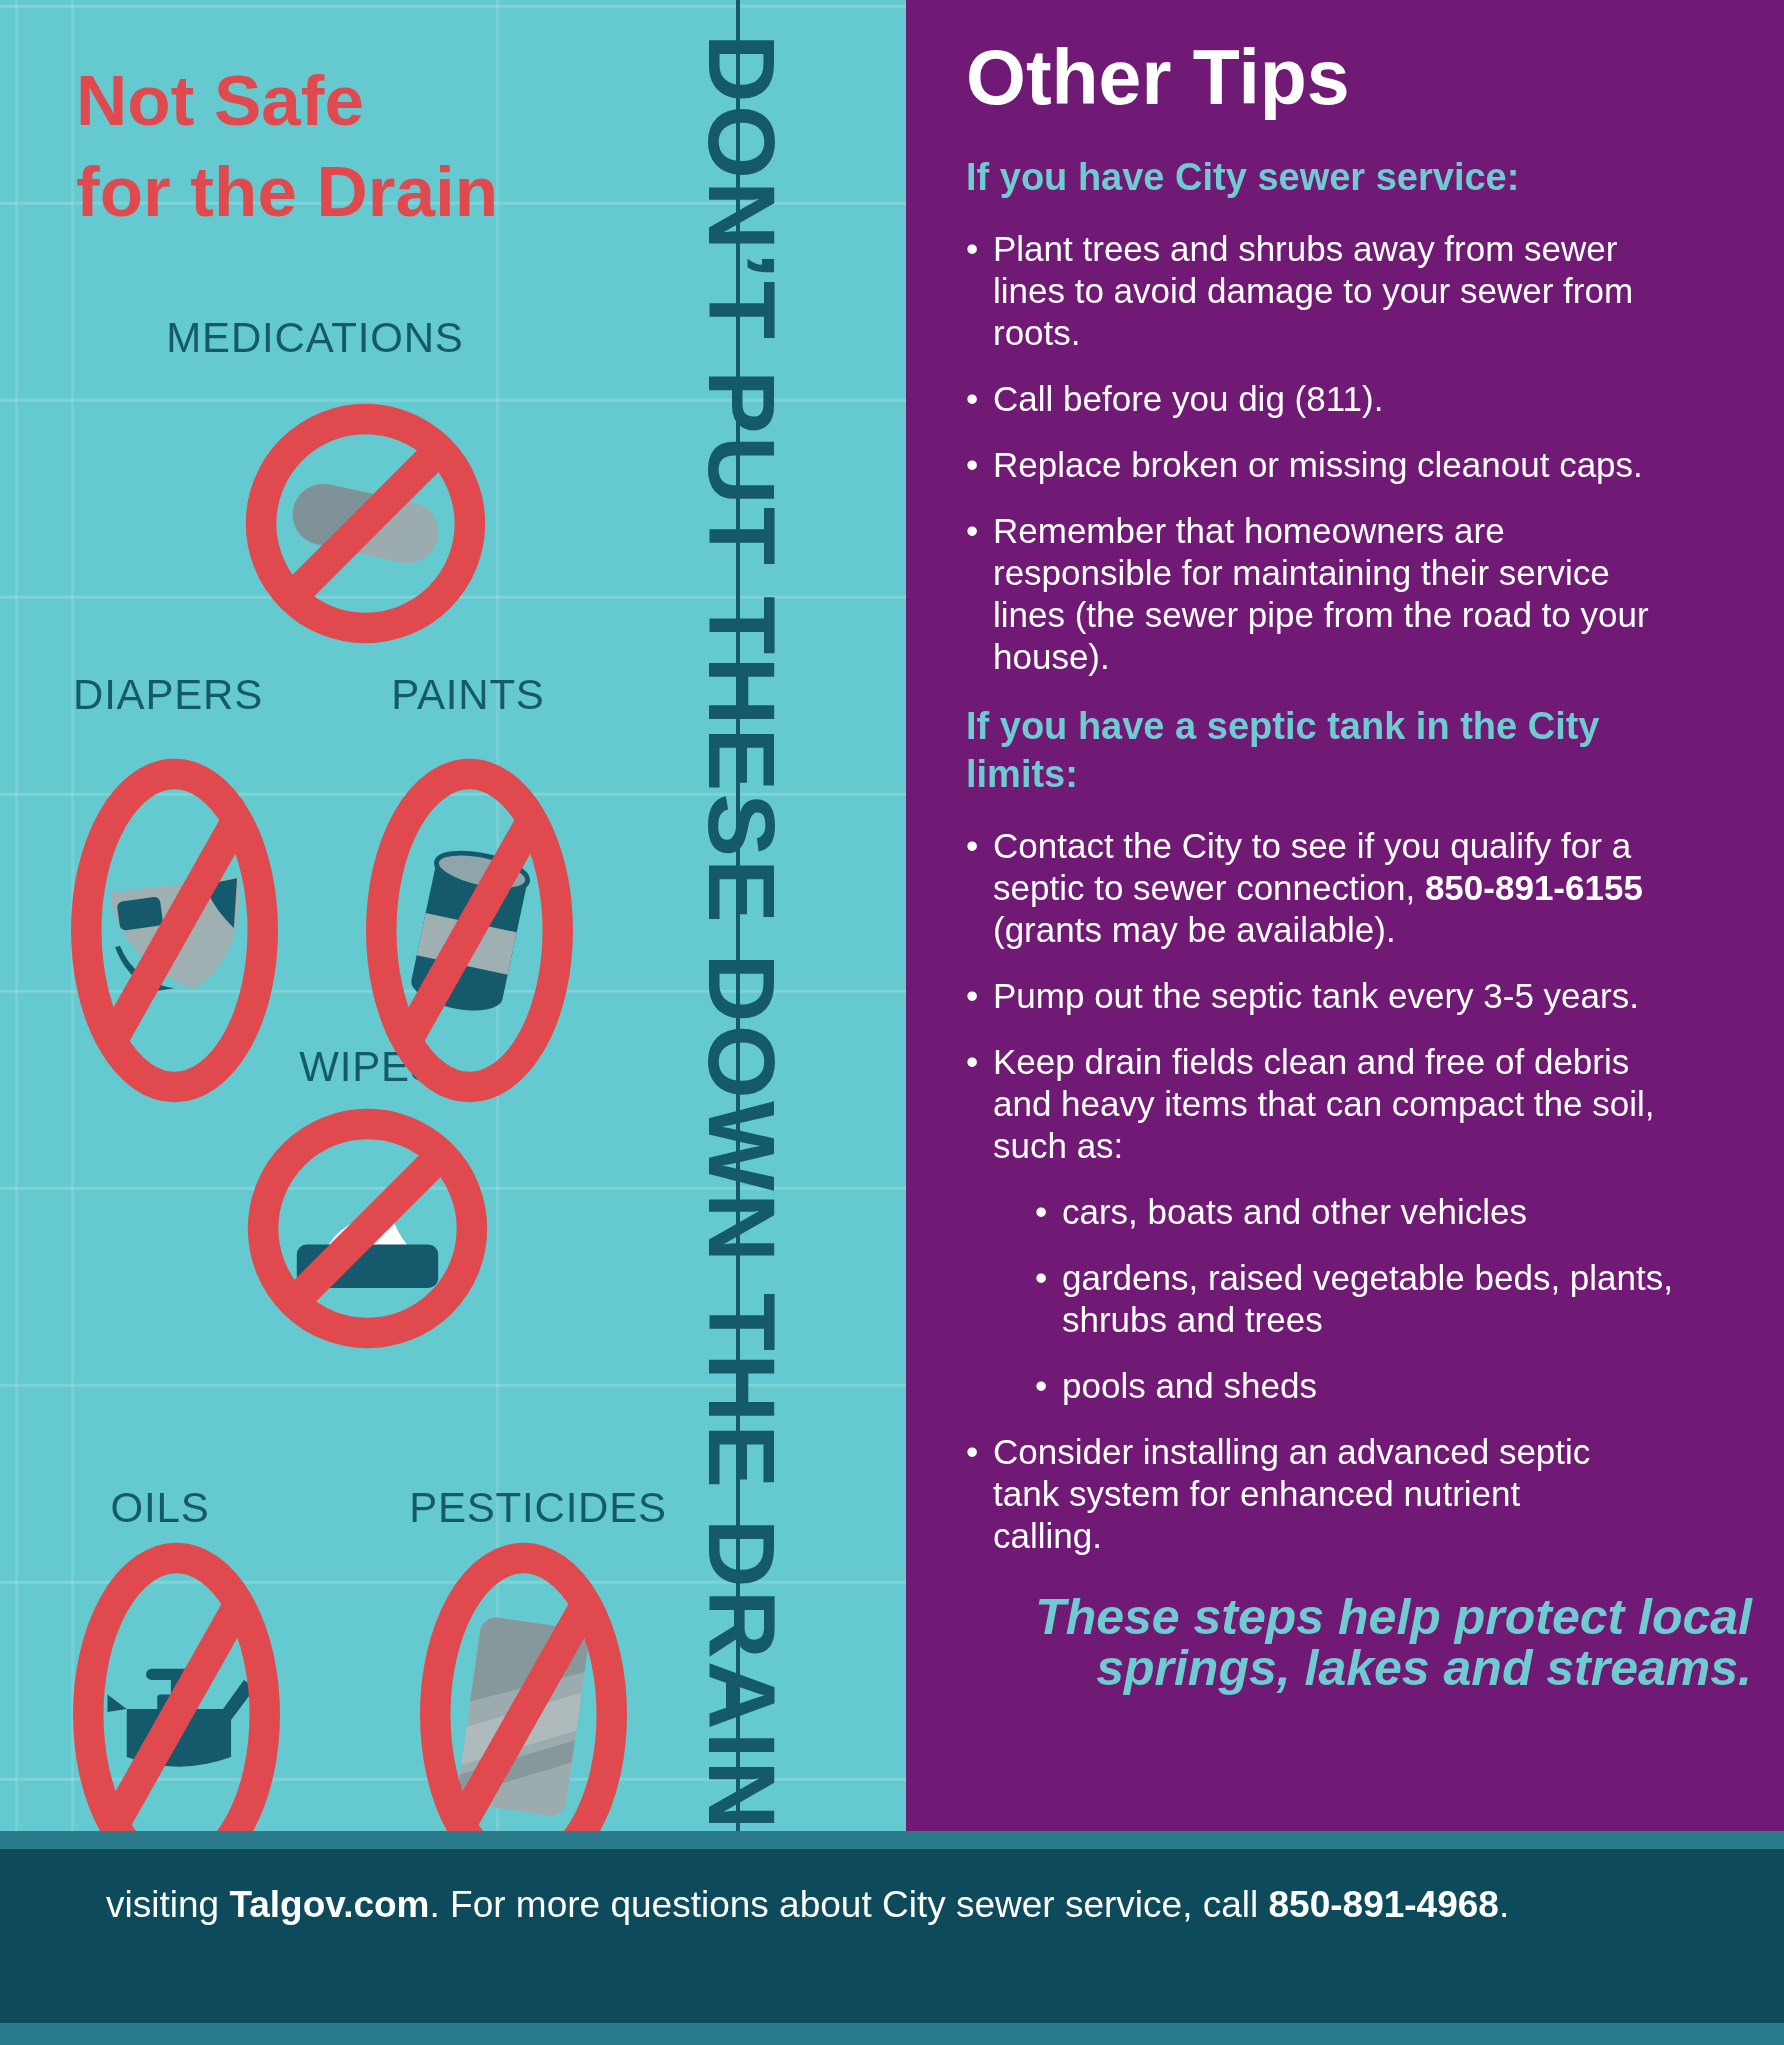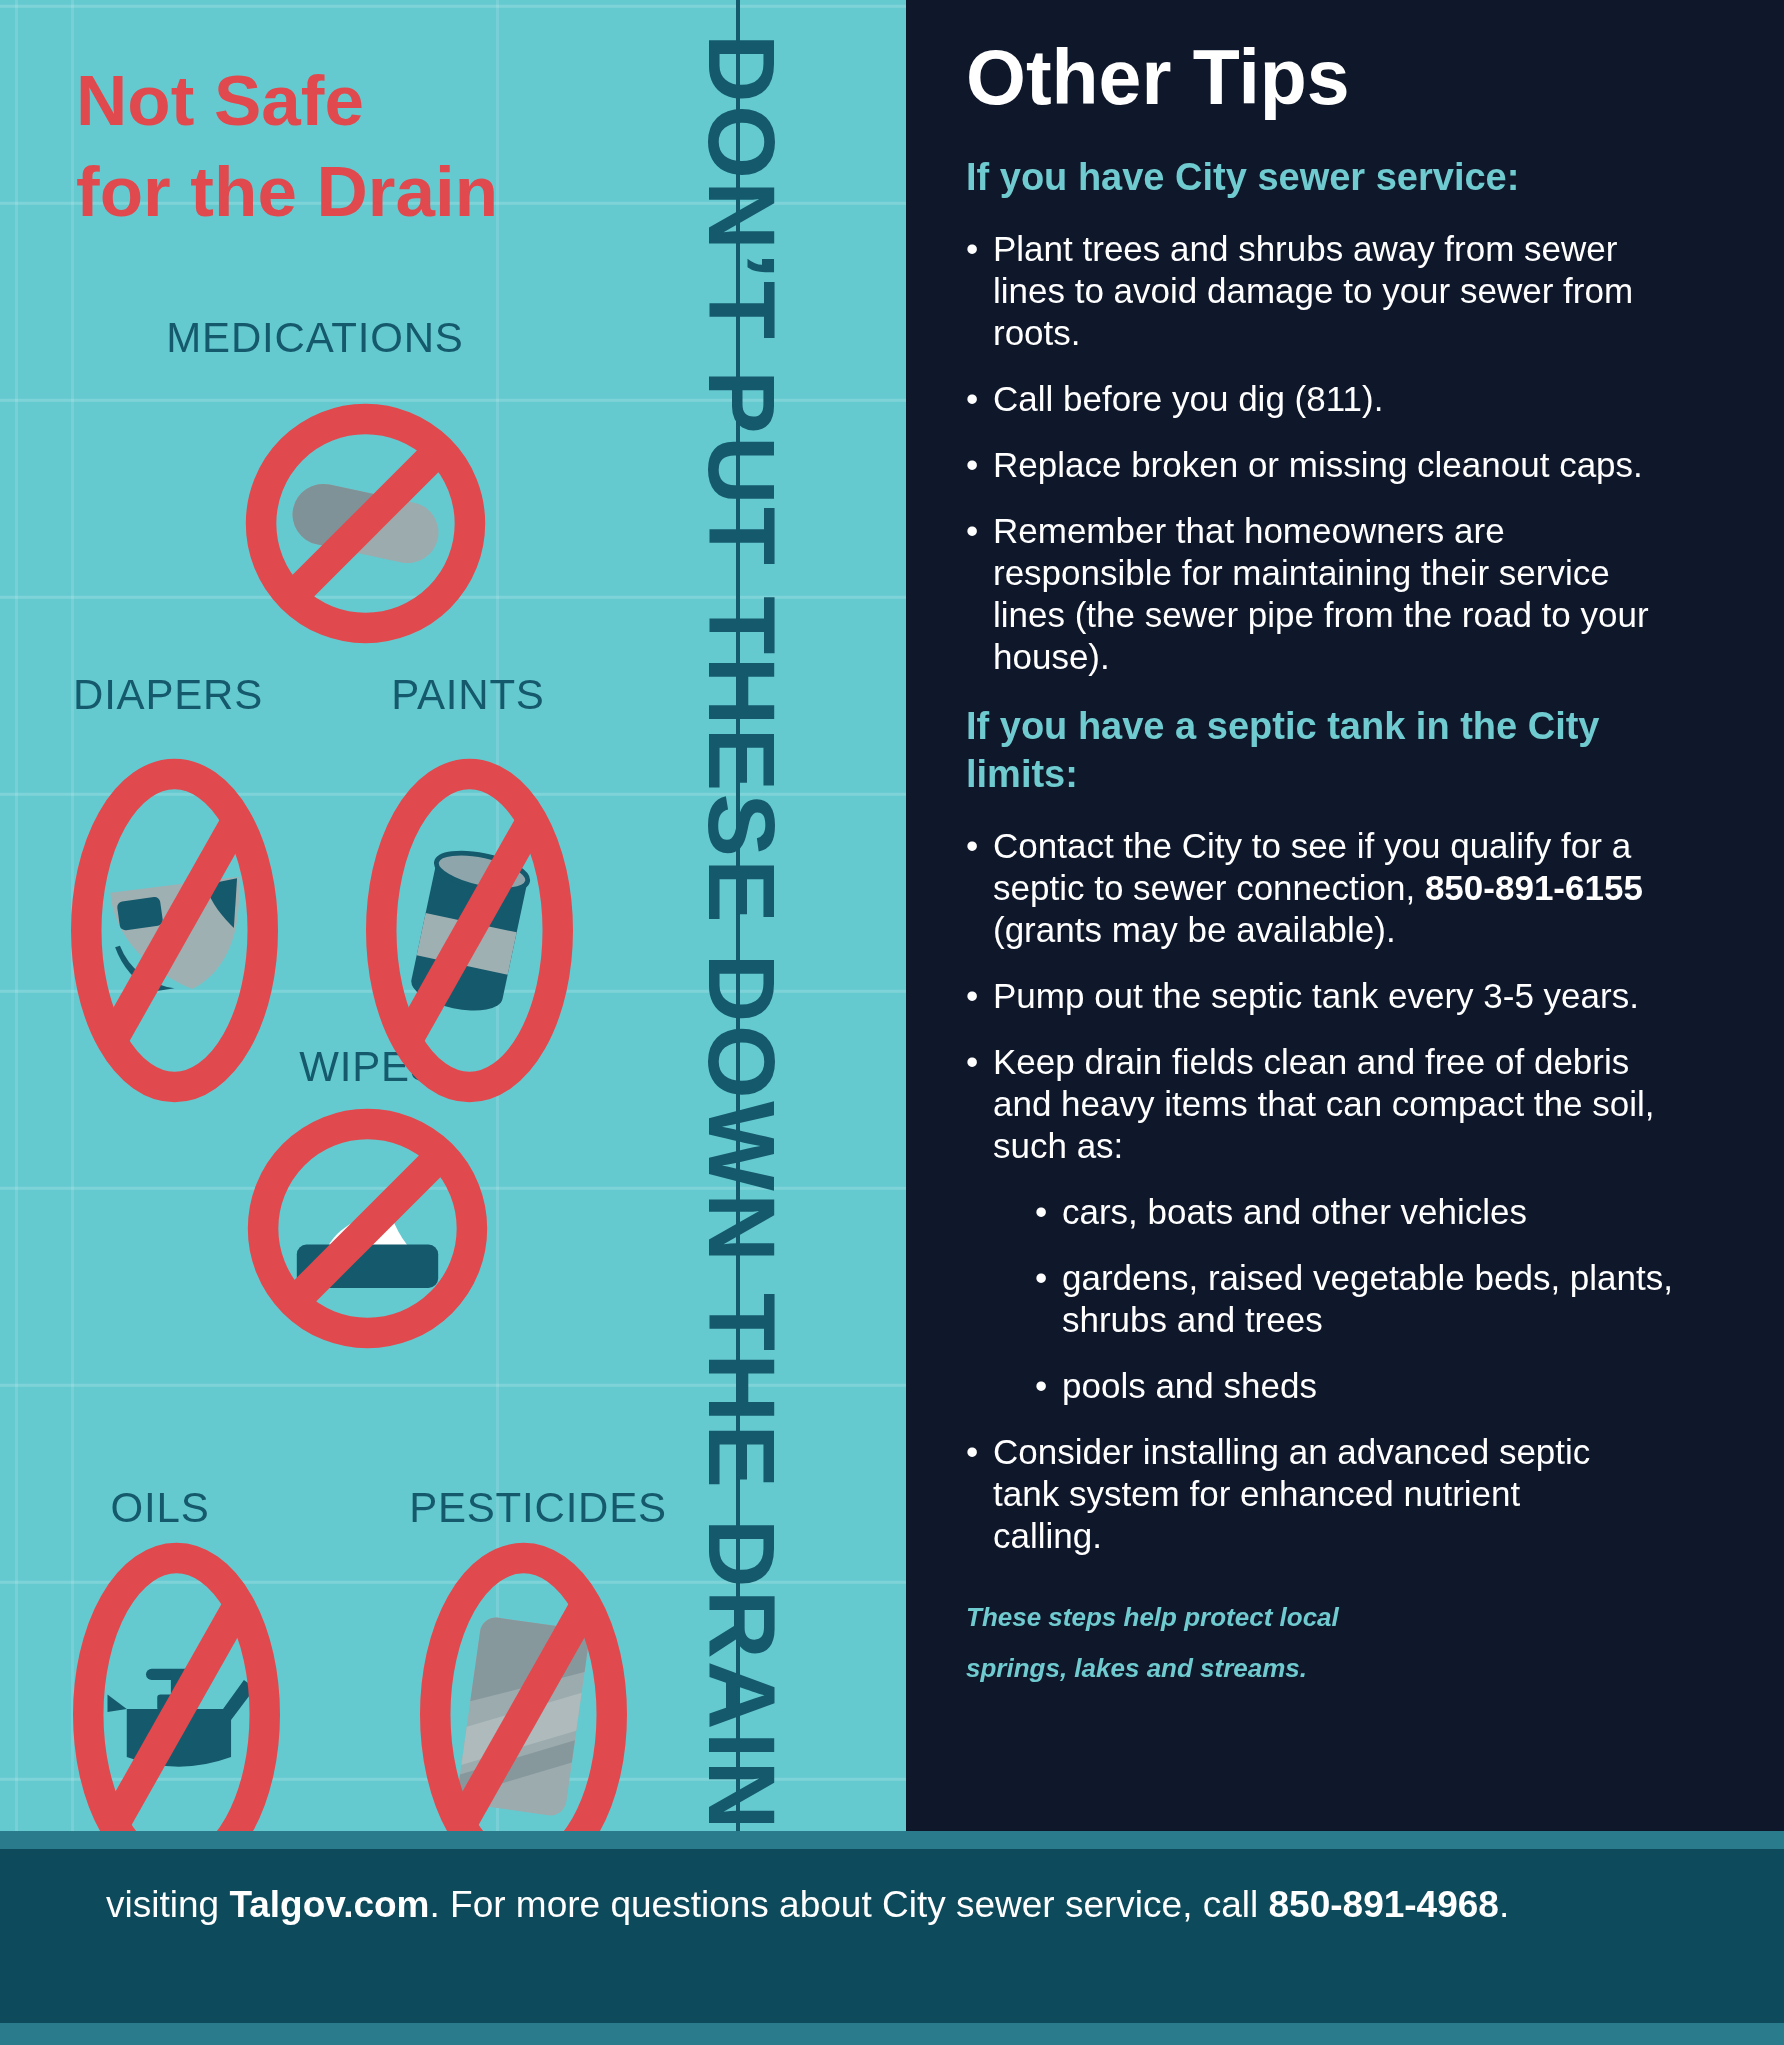--- a/index.html
+++ b/index.html
@@ -13,21 +13,21 @@
   
   .brick{
     background-color:#65cad0;
     background-image:
       repeating-linear-gradient(180deg, rgba(255,255,255,.16) 0 3.2px, transparent 3.2px 197px),
       repeating-linear-gradient(90deg, rgba(255,255,255,.12) 0 3.2px, transparent 3.2px 425px);
     background-position: 0 4.8px, 71px 0;
   }
   #left-panel{position:absolute;left:0;top:0;width:906px;height:1831px;}
   #divider-line{position:absolute;left:736px;top:0;width:4px;height:1831px;background:#15596c;}
-  #right-panel{position:absolute;left:906px;top:0;width:878px;height:1960px;background:#0f172a;box-sizing:border-box;padding:37px 32px 0 60px;color:#ffffff;}
+  #right-panel{position:absolute;left:906px;top:0;width:878px;height:1960px;background:#701a75;box-sizing:border-box;padding:37px 32px 0 60px;color:#ffffff;}
   #stripe-top{position:absolute;left:0;top:1831px;width:1785px;height:17.6px;background:#2a7b8b;}
   #footer-band{position:absolute;left:0;top:1849px;width:1785px;height:174px;background:#0d4a5b;box-sizing:border-box;padding:29px 56px 0 106px;}
   #stripe-bottom{position:absolute;left:0;top:2023px;width:1785px;height:22.5px;background:#2a7b8b;}
 
   
   #left-title{position:absolute;left:76px;top:55px;color:#e04a4e;font-weight:bold;font-size:71px;line-height:91px;letter-spacing:0;}
   .item-label{position:absolute;transform:translateX(-50%);white-space:nowrap;color:#15596c;font-weight:normal;font-size:42px;letter-spacing:0.8px;}
   #lab-medications{left:315px;top:314px;}
   #lab-diapers{left:168px;top:671px;}
   #lab-paints{left:468px;top:671px;}
@@ -51,21 +51,21 @@
   }
 
   
   #tips-title{font-size:77px;font-weight:bold;line-height:1.05;margin:0 0 35px 0;color:#ffffff;}
   .tips-heading{color:#6fcbcf;font-weight:bold;font-size:38px;line-height:48px;margin:7px 0 27px 0;}
   .bullet{display:flex;margin:0 0 24px 0;font-size:35px;line-height:42px;}
   .bullet .dot{flex:0 0 27px;}
   .bullet.sub{margin-left:69px;}
   .blines{flex:1;}
   .b{font-weight:bold;}
-  #closing{margin-top:35px;text-align:left;color:#6fcbcf;font-weight:bold;font-style:italic;font-size:26px;line-height:51px;}
+  #closing{margin-top:35px;text-align:right;color:#6fcbcf;font-weight:bold;font-style:italic;font-size:50px;line-height:51px;}
 
   
   #footer-text{color:#ffffff;font-size:37px;line-height:54px;}
 </style>
 </head>
 <body>
 
 <div id="poster">
 
   <div id="left-panel" class="brick">

